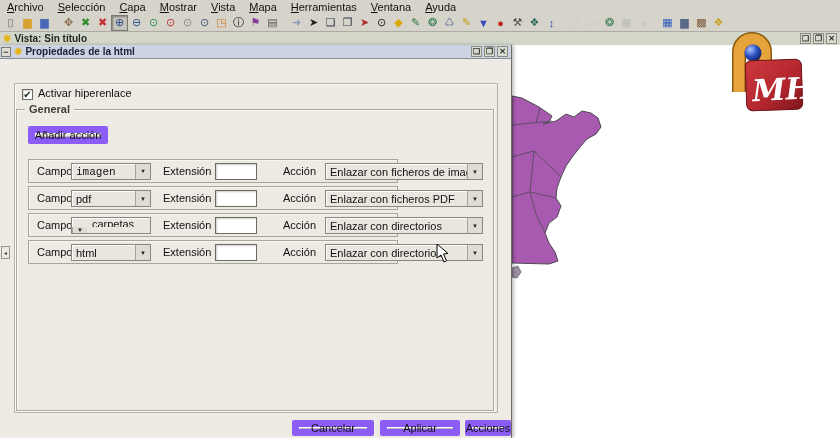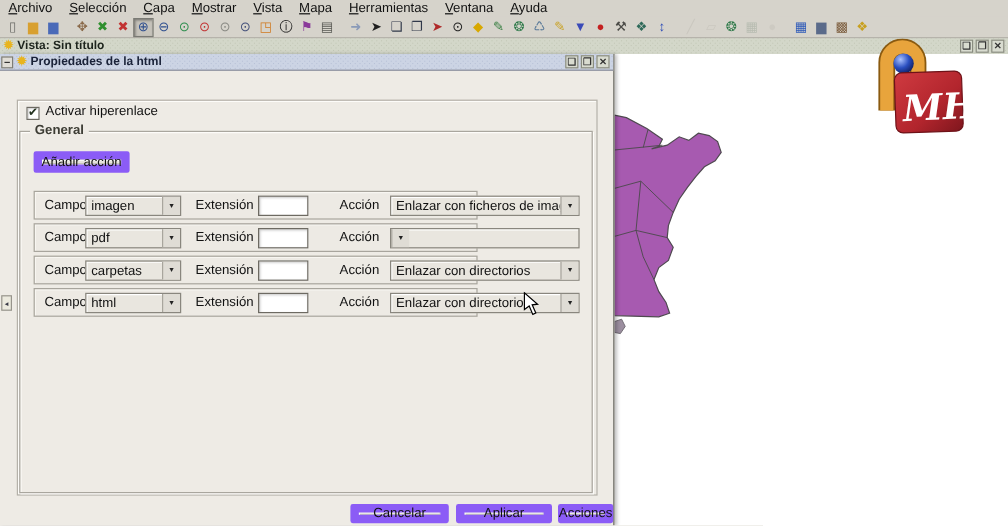--- a/index.html
+++ b/index.html
@@ -224,21 +224,21 @@
 
     <div class="groupbox abs" style="left:16px;top:64px;width:478px;height:302px">
       <span class="group-legend">General</span>
     </div>
 
     <div class="btn abs" style="left:28px;top:81px;width:80px;height:18px">Añadir acción</div>
 
     <div id="rows-container">
         <div class="action-row" style="top: 114px;">
           <span class="row-label" style="left: 8px;">Campo</span>
-          <div class="combo" style="left: 42px; width: 80px;">
+          <div class="combo" style="left: 42px; width: 80px; font-family: Liberation Mono, monospace;">
             <span class="combo-text">imagen</span>
             <span class="combo-arrow">▼</span>
           </div>
           <span class="row-label" style="left: 134px;">Extensión</span>
           <input class="txt-input" style="left: 186px; width: 42px;">
           <span class="row-label" style="left: 254px;">Acción</span>
           <div class="combo" style="left: 296px; width: 158px;">
             <span class="combo-text">Enlazar con ficheros de imagen</span>
             <span class="combo-arrow">▼</span>
           </div>
@@ -246,26 +246,27 @@
         <div class="action-row" style="top: 141px;">
           <span class="row-label" style="left: 8px;">Campo</span>
           <div class="combo" style="left: 42px; width: 80px;">
             <span class="combo-text">pdf</span>
             <span class="combo-arrow">▼</span>
           </div>
           <span class="row-label" style="left: 134px;">Extensión</span>
           <input class="txt-input" style="left: 186px; width: 42px;">
           <span class="row-label" style="left: 254px;">Acción</span>
           <div class="combo" style="left: 296px; width: 158px;">
+            <span class="combo-text">Enlazar con ficheros PDF</span>
             <span class="combo-arrow">▼</span>
           </div>
         </div>
         <div class="action-row" style="top: 168px;">
           <span class="row-label" style="left: 8px;">Campo</span>
-          <div class="combo" style="left: 42px; width: 80px;">
+          <div class="combo" style="left: 42px; width: 80px; flex-direction: column;">
             <span class="combo-text">carpetas</span>
             <span class="combo-arrow">▼</span>
           </div>
           <span class="row-label" style="left: 134px;">Extensión</span>
           <input class="txt-input" style="left: 186px; width: 42px;">
           <span class="row-label" style="left: 254px;">Acción</span>
           <div class="combo" style="left: 296px; width: 158px;">
             <span class="combo-text">Enlazar con directorios</span>
             <span class="combo-arrow">▼</span>
           </div>

